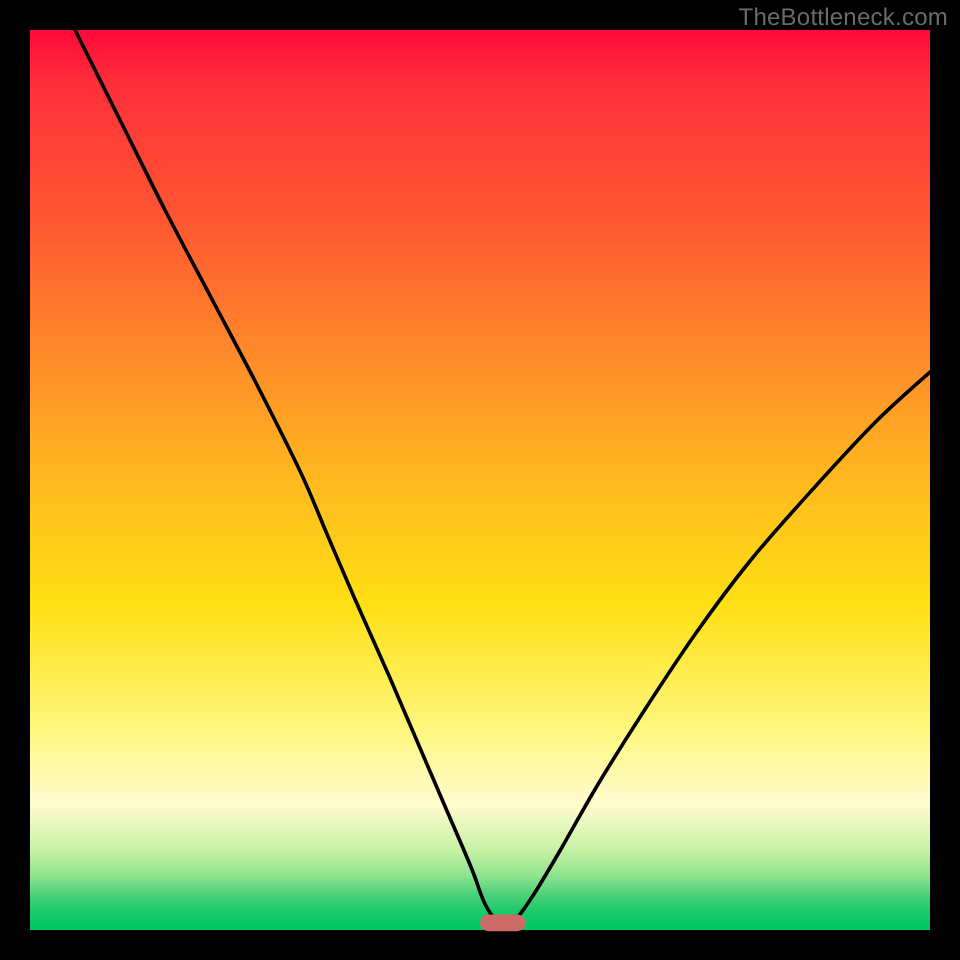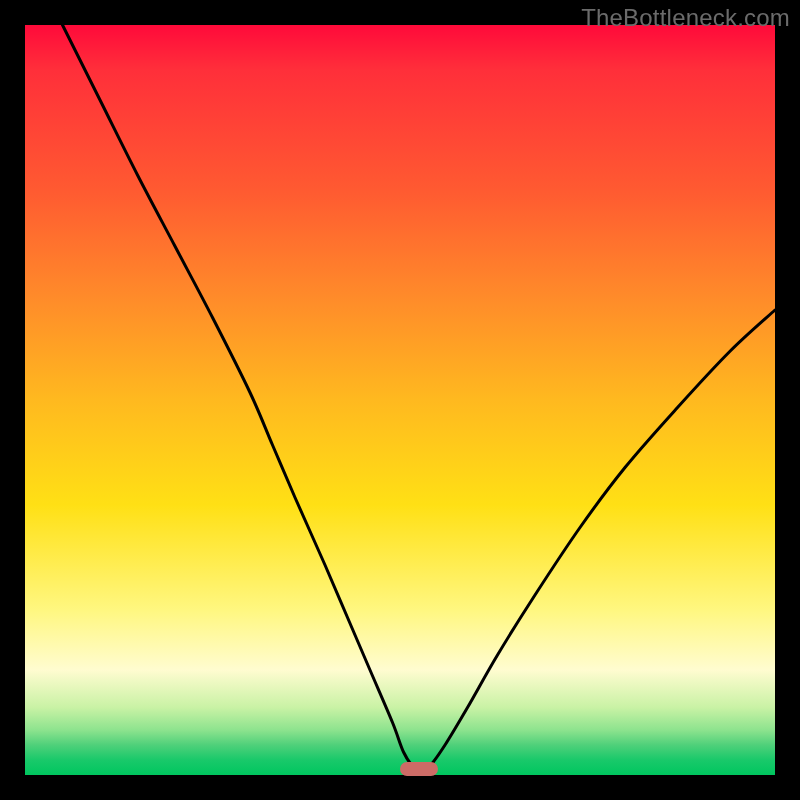--- a/index.html
+++ b/index.html
@@ -39,21 +39,21 @@
       #4fd07a 96%,
       #19c96a 98%,
       #00c65f 100%
     );
   }
   .watermark {
     position: absolute;
     top: 4px;
     right: 10px;
     color: #6b6b6b;
-    font-size: 24px;
+    font-size: 20px;
     font-weight: 500;
     letter-spacing: 0.2px;
     user-select: none;
   }
   .marker {
     position: absolute;
     width: 38px;
     height: 14px;
     border-radius: 7px;
     background: #cc6b66;

